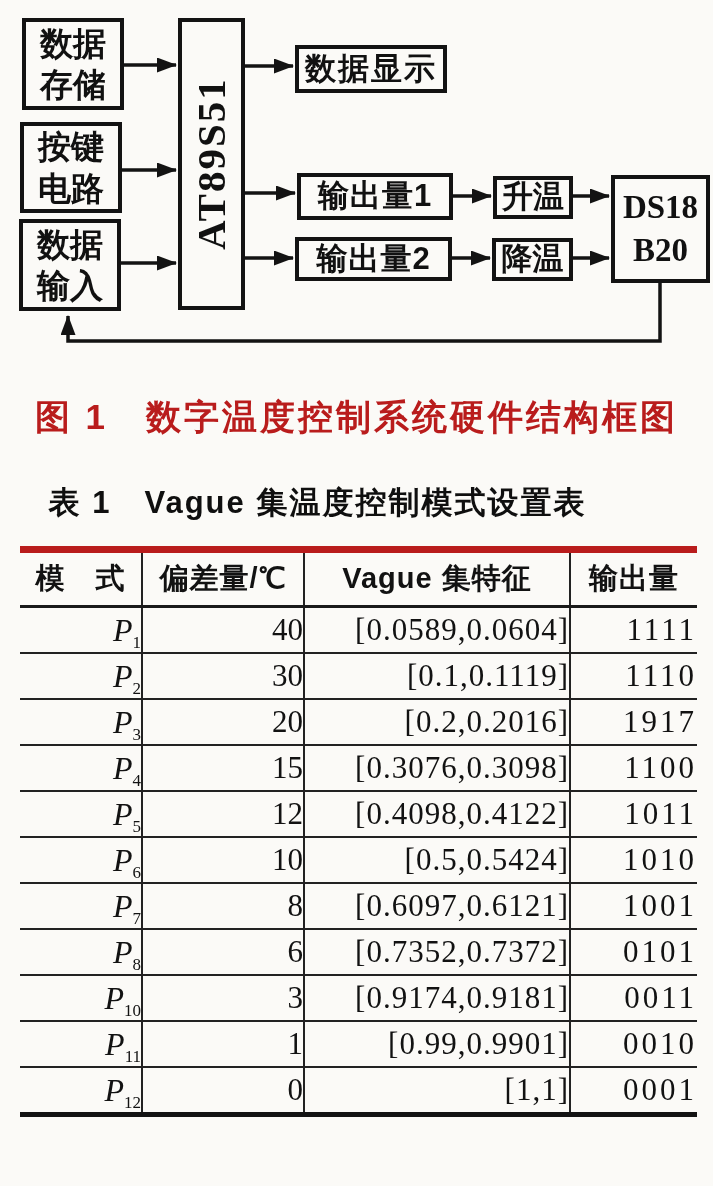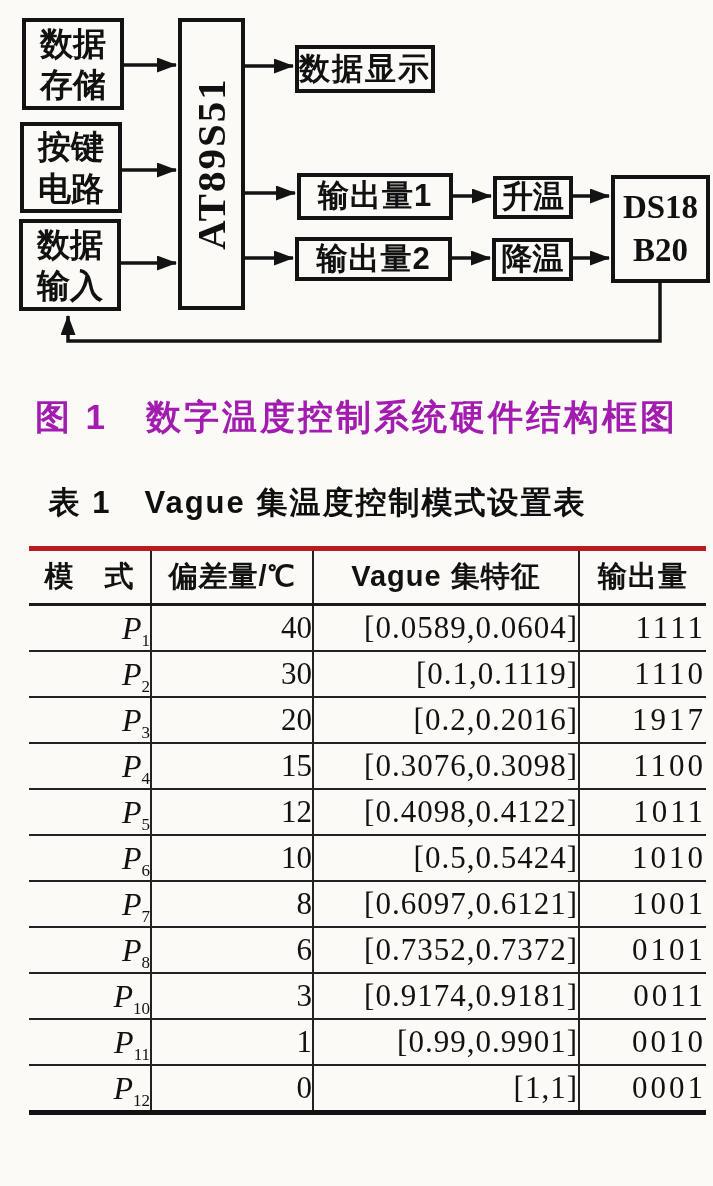--- a/index.html
+++ b/index.html
@@ -25,44 +25,44 @@
   }
   .b-storage{left:22px;top:18px;width:102px;height:92px;font-size:33px;}
   .b-keys   {left:20px;top:122px;width:102px;height:91px;font-size:33px;}
   .b-input  {left:19px;top:219px;width:102px;height:92px;font-size:33px;}
   .b-mcu    {left:178px;top:18px;width:67px;height:292px;}
   .b-mcu span{
     display:block;transform:rotate(-90deg);
     font-family:"Liberation Serif",serif;font-weight:600;
     font-size:41px;letter-spacing:2px;white-space:nowrap;
   }
-  .b-display{left:295px;top:45px;width:140px;height:48px;font-size:31px;letter-spacing:2px;}
+  .b-display{left:295px;top:45px;width:152px;height:48px;font-size:31px;letter-spacing:2px;}
   .b-out1   {left:297px;top:173px;width:156px;height:47px;font-size:31px;letter-spacing:1px;}
   .b-out2   {left:295px;top:237px;width:157px;height:44px;font-size:31px;letter-spacing:1px;}
   .b-heat   {left:493px;top:176px;width:80px;height:43px;font-size:31px;}
   .b-cool   {left:492px;top:238px;width:81px;height:43px;font-size:31px;}
   .b-sensor {left:611px;top:175px;width:99px;height:108px;
              font-family:"Liberation Serif",serif;font-size:33px;line-height:1.3;}
   .conn{position:absolute;left:0;top:0;}
 
   
   .figcap{
     position:absolute;left:0;top:394px;width:713px;text-align:center;
-    font-weight:bold;font-size:35px;letter-spacing:3px;color:#a21caf;
+    font-weight:bold;font-size:35px;letter-spacing:3px;color:#b91c1c;
   }
   .tabcap{
     position:absolute;left:0;top:482px;width:635px;text-align:center;
     font-weight:bold;font-size:31px;letter-spacing:2px;color:#0f0f0f;
   }
 
   
   table.vtab{
-    position:absolute;left:29px;top:546px;width:677px;
+    position:absolute;left:20px;top:546px;width:677px;
     border-collapse:collapse;table-layout:fixed;
-    border-top:5px solid #b91c1c;border-bottom:5px solid #131313;
+    border-top:7px solid #b91c1c;border-bottom:5px solid #131313;
     font-family:"Liberation Serif",serif;color:#121212;
   }
   .vtab th{
     font-family:"Liberation Sans",sans-serif;font-weight:bold;
     font-size:29px;height:52px;padding:0;text-align:center;vertical-align:middle;
     border-bottom:3px solid #1a1a1a;letter-spacing:1px;
   }
   .vtab td{
     font-size:31px;height:44px;padding:0;text-align:right;vertical-align:middle;
     border-top:2px solid #222;

